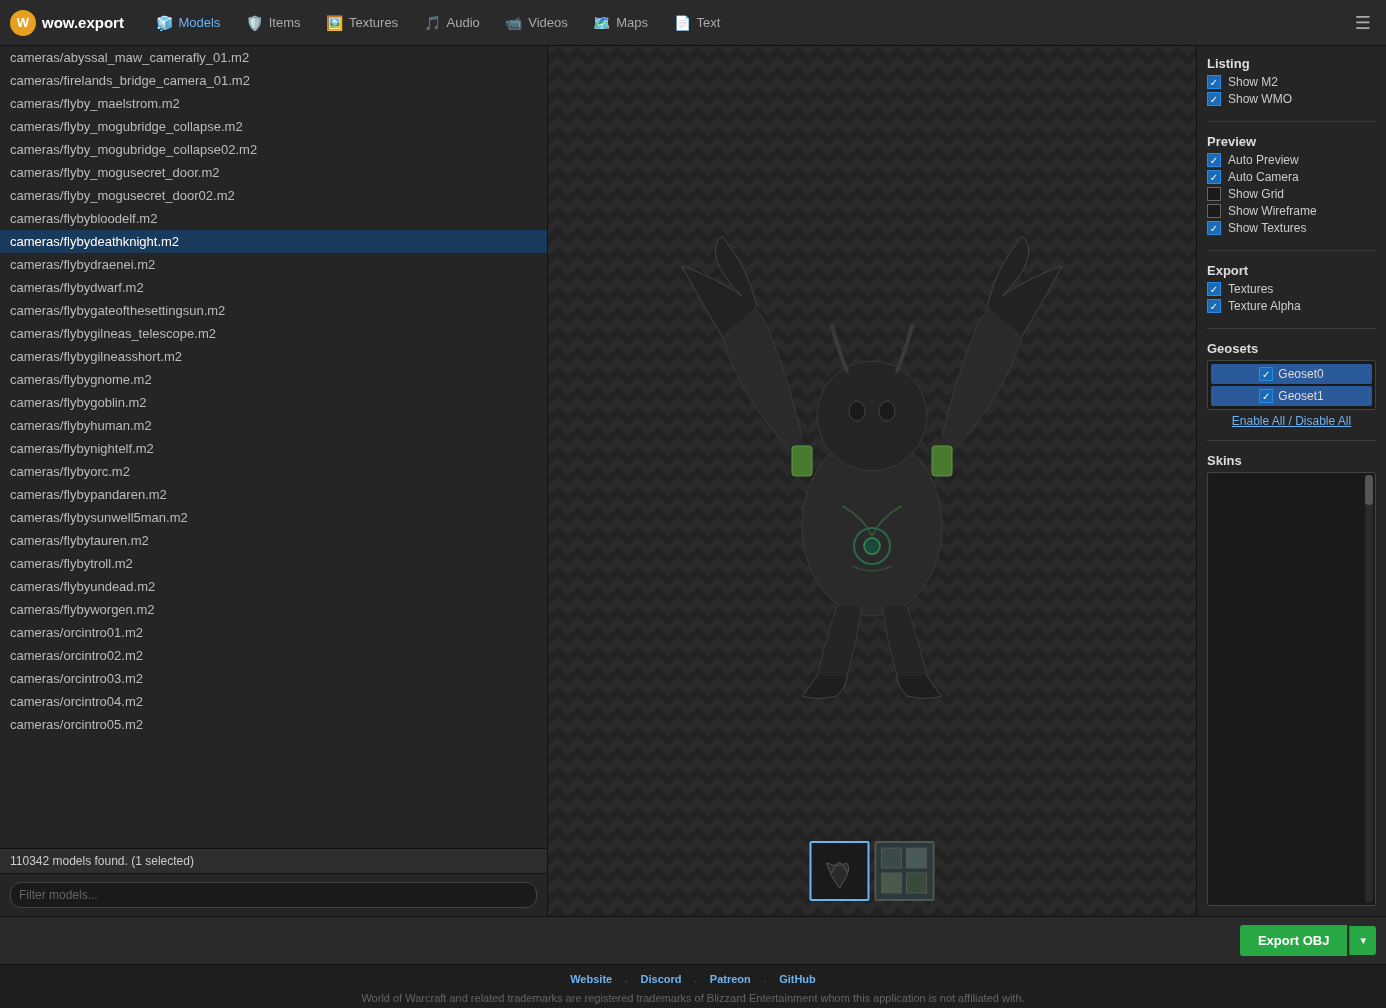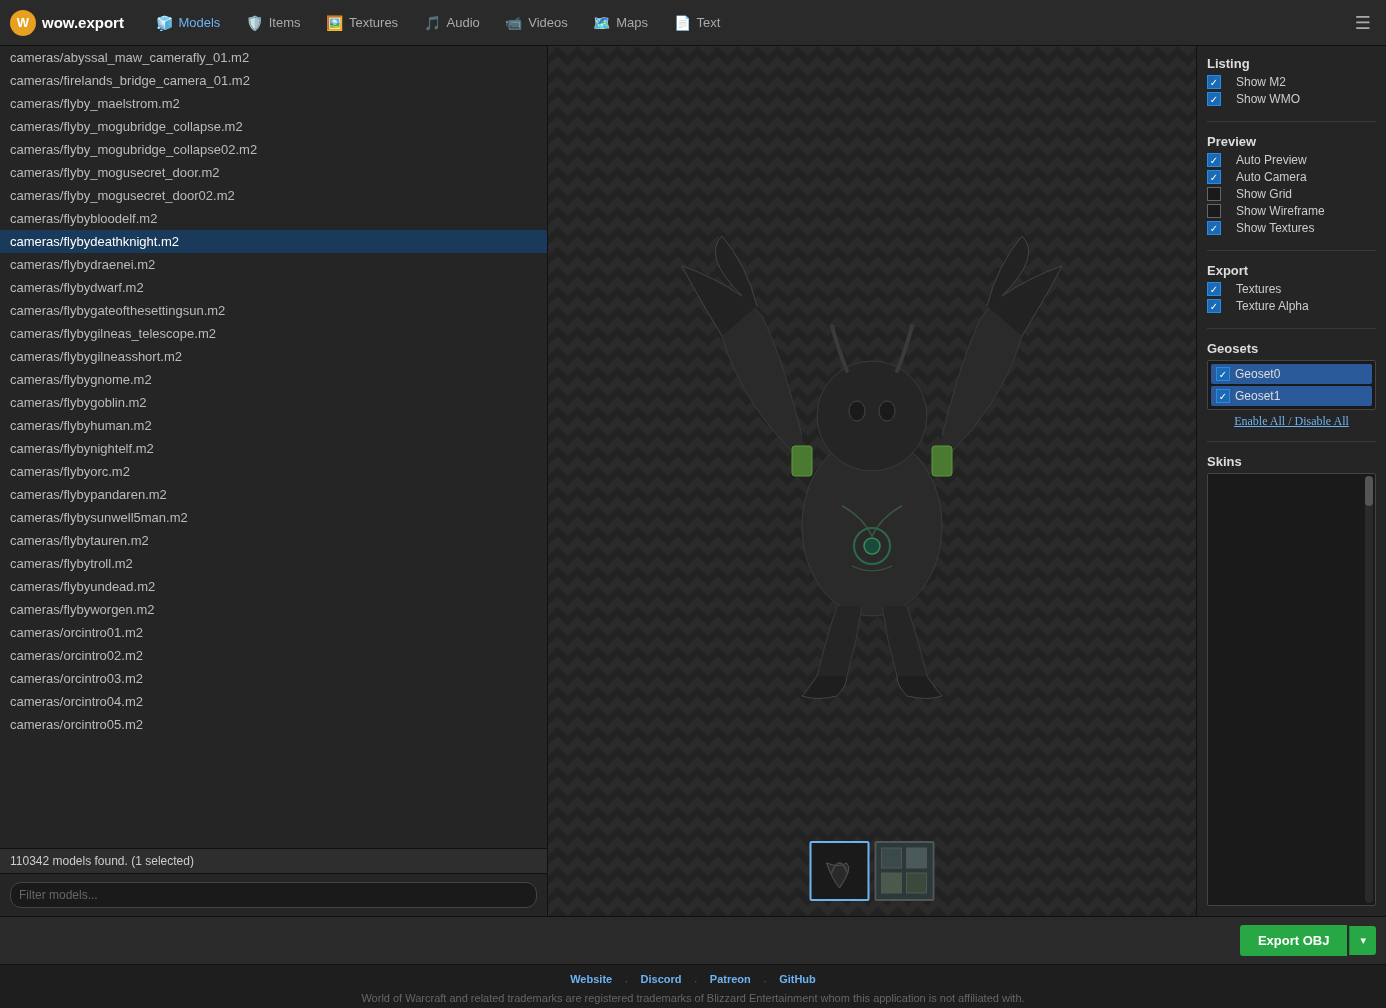--- a/index.html
+++ b/index.html
@@ -220,21 +220,21 @@
 
     .section-label {
       color: #ddd;
       font-size: 13px;
       font-weight: 600;
       margin-bottom: 4px;
     }
     .checkbox-row {
       display: flex;
       align-items: center;
-      gap: 15px;
+      gap: 7px;
       margin-bottom: 3px;
       cursor: pointer;
     }
     .checkbox-row label {
       cursor: pointer;
       color: #ccc;
       font-size: 12px;
     }
     .cb {
       width: 14px;
@@ -270,34 +270,34 @@
       gap: 2px;
     }
     .geoset-item {
       display: flex;
       align-items: center;
       gap: 5px;
       padding: 3px 5px;
       border-radius: 2px;
       cursor: pointer;
       background: #2a5a9a;
+      justify-content: center;
     }
     .geoset-item label {
       color: #ddd;
       font-size: 12px;
       cursor: pointer;
     }
     .geoset-enable-all {
       text-align: center;
       color: #6db3f2;
       font-size: 12px;
       cursor: pointer;
       text-decoration: underline;
       margin-top: 4px;
-      font-family: Liberation Serif, serif;
     }
     .skins-label {
       color: #ddd;
       font-size: 13px;
       font-weight: 700;
       margin-bottom: 4px;
     }
     .skins-list {
       background: #1a1a1a;
       border: 1px solid #444;

